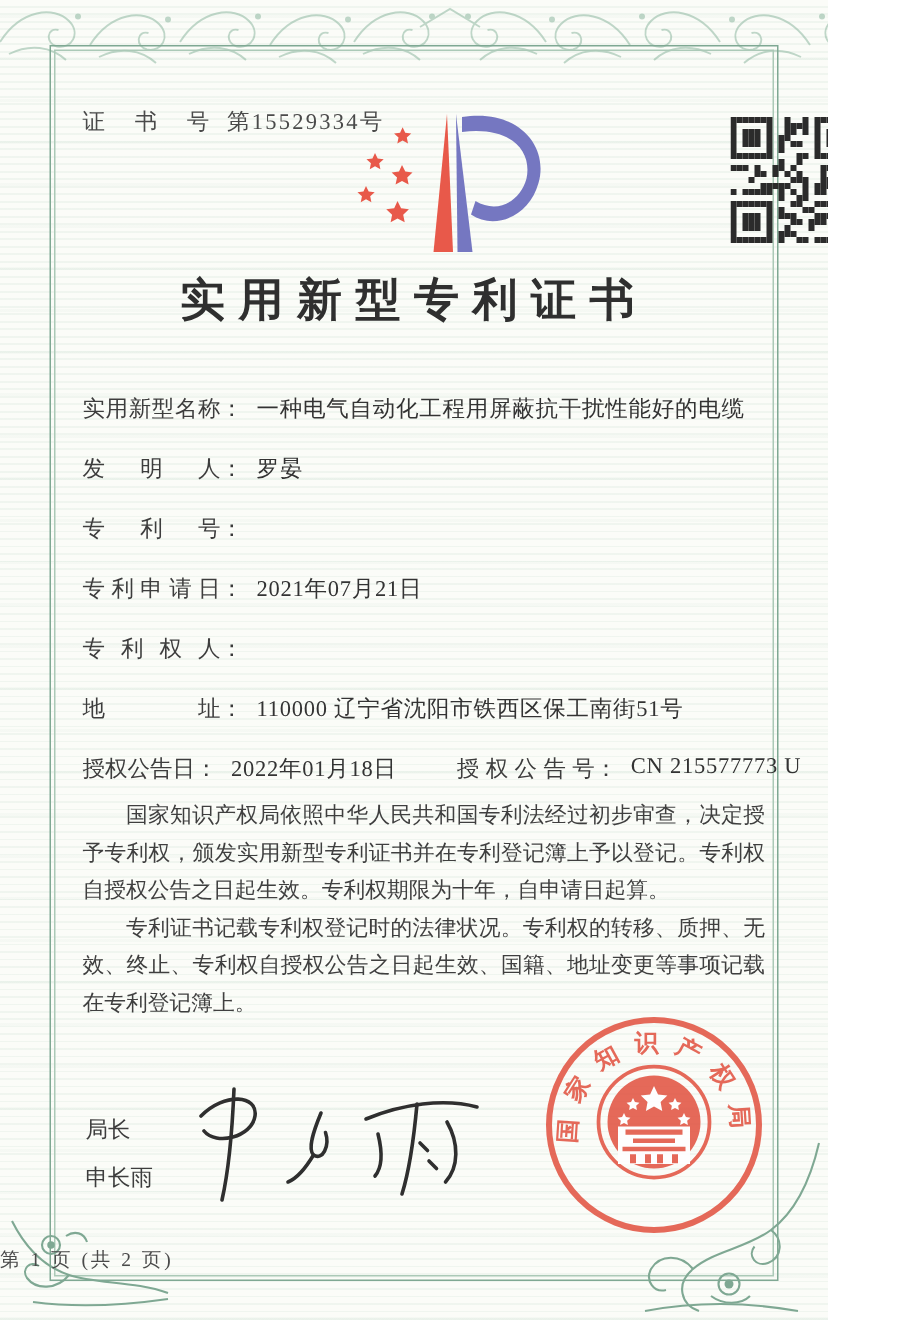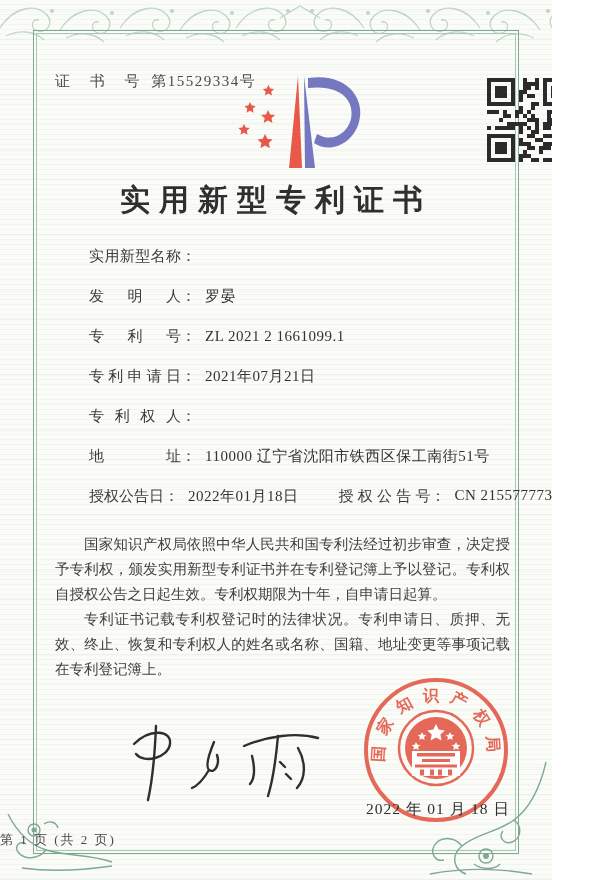--- a/index.html
+++ b/index.html
@@ -17,21 +17,21 @@
   .frame-inner{position:absolute;left:2px;right:2px;top:2px;bottom:2px;border:1px solid #abc9b7;}
   .certno{position:absolute;left:55px;top:72px;font-size:15px;color:#4a4a4a;}
   .certno .lbl{letter-spacing:8px;}
   .certno .val{letter-spacing:1.5px;}
   .qr{position:absolute;left:487px;top:78px;width:84px;height:84px;}
   .logo{position:absolute;left:238px;top:72px;}
   .title{
     position:absolute;top:180px;left:0;width:100%;text-align:center;
     font-size:30px;font-weight:600;letter-spacing:9px;color:#2f2f2f;margin:0;
   }
-  .fields{position:absolute;left:55px;right:38px;top:236px;font-size:15px;margin-left:34px;}
+  .fields{position:absolute;left:55px;right:38px;top:252px;font-size:15px;}
   .frow{height:40px;display:flex;align-items:center;white-space:nowrap;}
   .flabel{display:inline-block;width:92px;text-align:justify;text-align-last:justify;color:#3d3d3d;}
   .fcolon{margin-right:9px;}
   .fvalue{letter-spacing:.5px;color:#333;}
   .pair2{margin-left:40px;display:flex;align-items:flex-start;}
   .bodytext{position:absolute;left:55px;right:42px;top:532px;font-size:14.5px;line-height:1.72;color:#3f3f3f;text-align:justify;}
   .bodytext p{margin:0;text-indent:2em;font-family:Liberation Serif, serif;}
   .officer{position:absolute;left:57px;top:744px;font-size:15px;color:#3d3d3d;}
   .officer .name{margin-top:13px;}
   .sig{position:absolute;left:110px;top:718px;}
@@ -333,30 +333,30 @@
       <path d="M70 6 C108 0 128 26 121 50 C115 72 92 82 76 71 L79 62 C94 71 109 62 113 47 C117 28 102 12 70 16 Z" fill="#7577c1"></path>
     </g>
   </svg>
 
   <h1 class="title">实用新型专利证书</h1>
 
   <div class="fields">
     <div class="frow">
       <span class="flabel">实用新型名称</span>
         <span class="fcolon">：</span>
+      <span class="fvalue">一种电气自动化工程用屏蔽抗干扰性能好的电缆</span>
     </div>
     <div class="frow">
       <span class="flabel">发明人</span>
         <span class="fcolon">：</span>
       <span class="fvalue">罗晏</span>
     </div>
     <div class="frow">
       <span class="flabel">专利号</span>
         <span class="fcolon">：</span>
-      <span class="fvalue">ZL 2021 2 1661099.1</span>
     </div>
     <div class="frow">
       <span class="flabel">专利申请日</span>
         <span class="fcolon">：</span>
       <span class="fvalue">2021年07月21日</span>
     </div>
     <div class="frow">
       <span class="flabel">专利权人</span>
         <span class="fcolon">：</span>
     </div>
@@ -372,23 +372,27 @@
       <span class="pair2">
         <span class="flabel">授权公告号</span>
           <span class="fcolon">：</span>
         <span class="fvalue">CN 215577773 U</span>
       </span>
     </div>
   </div>
 
   <div class="bodytext">
     <p>国家知识产权局依照中华人民共和国专利法经过初步审查，决定授予专利权，颁发实用新型专利证书并在专利登记簿上予以登记。专利权自授权公告之日起生效。专利权期限为十年，自申请日起算。</p>
-    <p>专利证书记载专利权登记时的法律状况。专利申请日、质押、无效、终止、恢复和专利权人的姓名或名称、国籍、地址变更等事项记载在专利登记簿上。</p>
+    <p>专利证书记载专利权登记时的法律状况。专利权的转移、质押、无效、终止、专利权自授权公告之日起生效、国籍、地址变更等事项记载在专利登记簿上。</p>
   </div>
 
+  <div class="officer">
+    <div>局长</div>
+    <div class="name">申长雨</div>
+  </div>
 
   <svg class="sig" width="218" height="95" viewBox="0 0 218 95">
     <g stroke="#2f2f2f" stroke-width="2.4" fill="none" stroke-linecap="round">
       <path d="M24 26 C40 10 62 12 60 26 C58 40 34 46 26 36"></path>
       <path d="M46 8 C45 32 43 60 38 82"></path>
       <path d="M104 24 C99 36 95 48 99 52 C105 56 110 46 107 37"></path>
       <path d="M99 52 C93 62 87 68 82 70"></path>
       <path d="M134 28 C158 18 186 14 208 20"></path>
       <path d="M168 18 C166 40 163 62 158 78"></path>
       <path d="M142 38 C145 50 145 60 140 66"></path>
@@ -421,17 +425,16 @@
         <rect x="-14" y="11" width="28" height="3"></rect>
         <rect x="-21" y="16.5" width="42" height="3"></rect>
         <rect x="-16" y="21.5" width="4" height="6"></rect>
         <rect x="-6" y="21.5" width="4" height="6"></rect>
         <rect x="2" y="21.5" width="4" height="6"></rect>
         <rect x="12" y="21.5" width="4" height="6"></rect>
       </g>
     </g>
   </svg>
 
-  <div class="sealdate">2022 年 01 月 18 日</div>
 
   <div class="footer">第 1 页 (共 2 页)</div>
 
 </div>
 
 </body></html>

